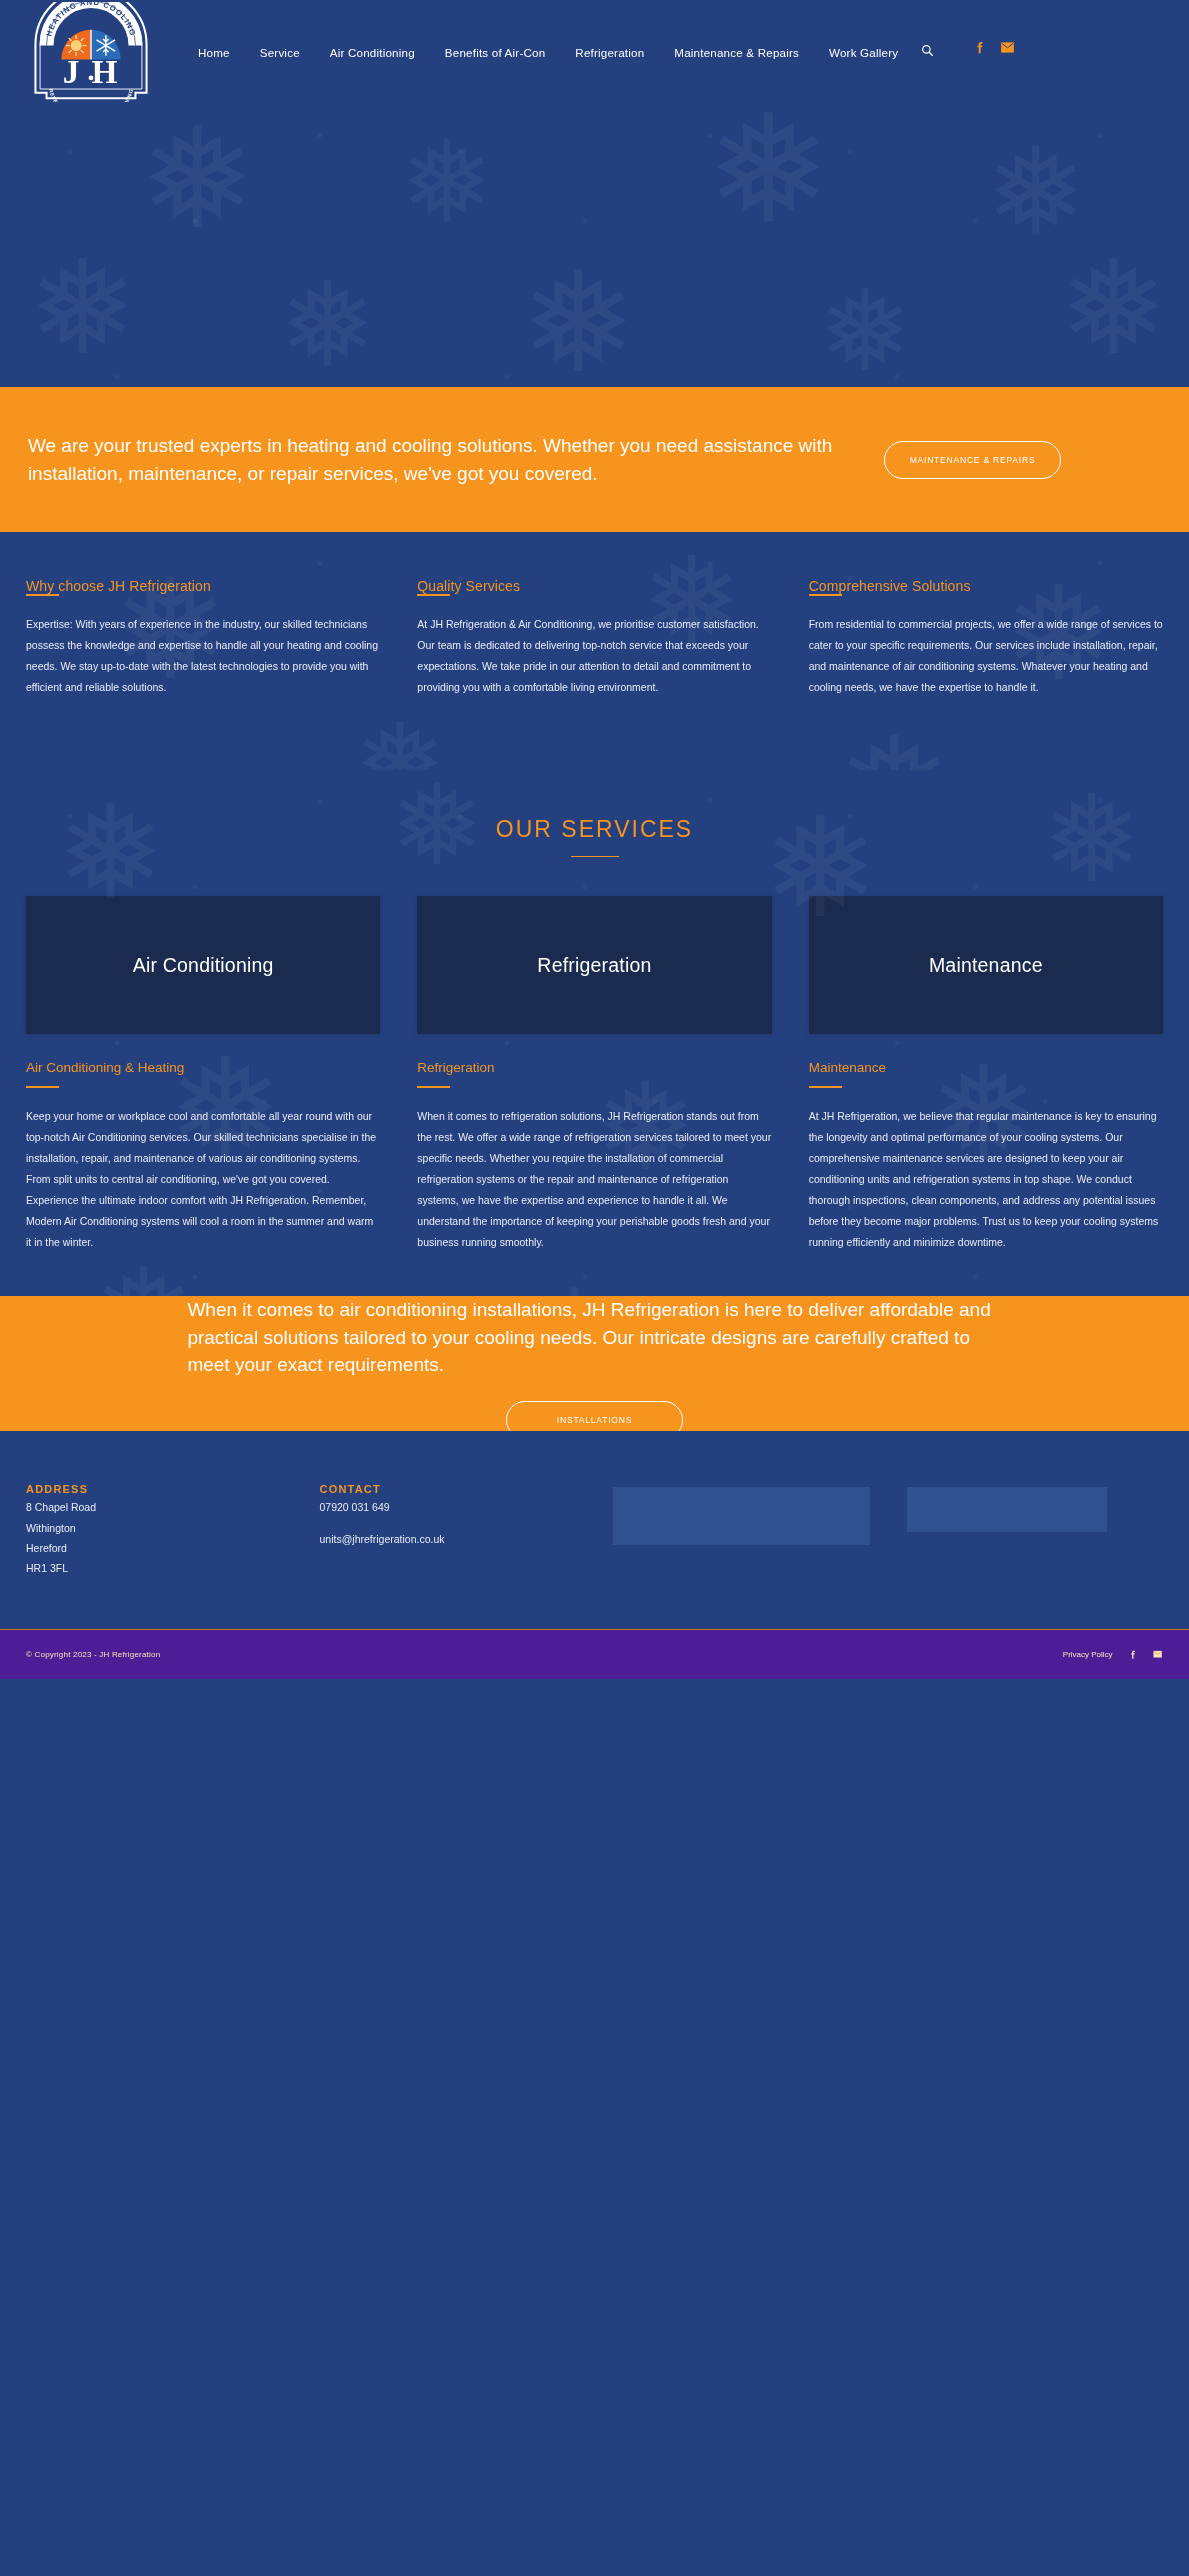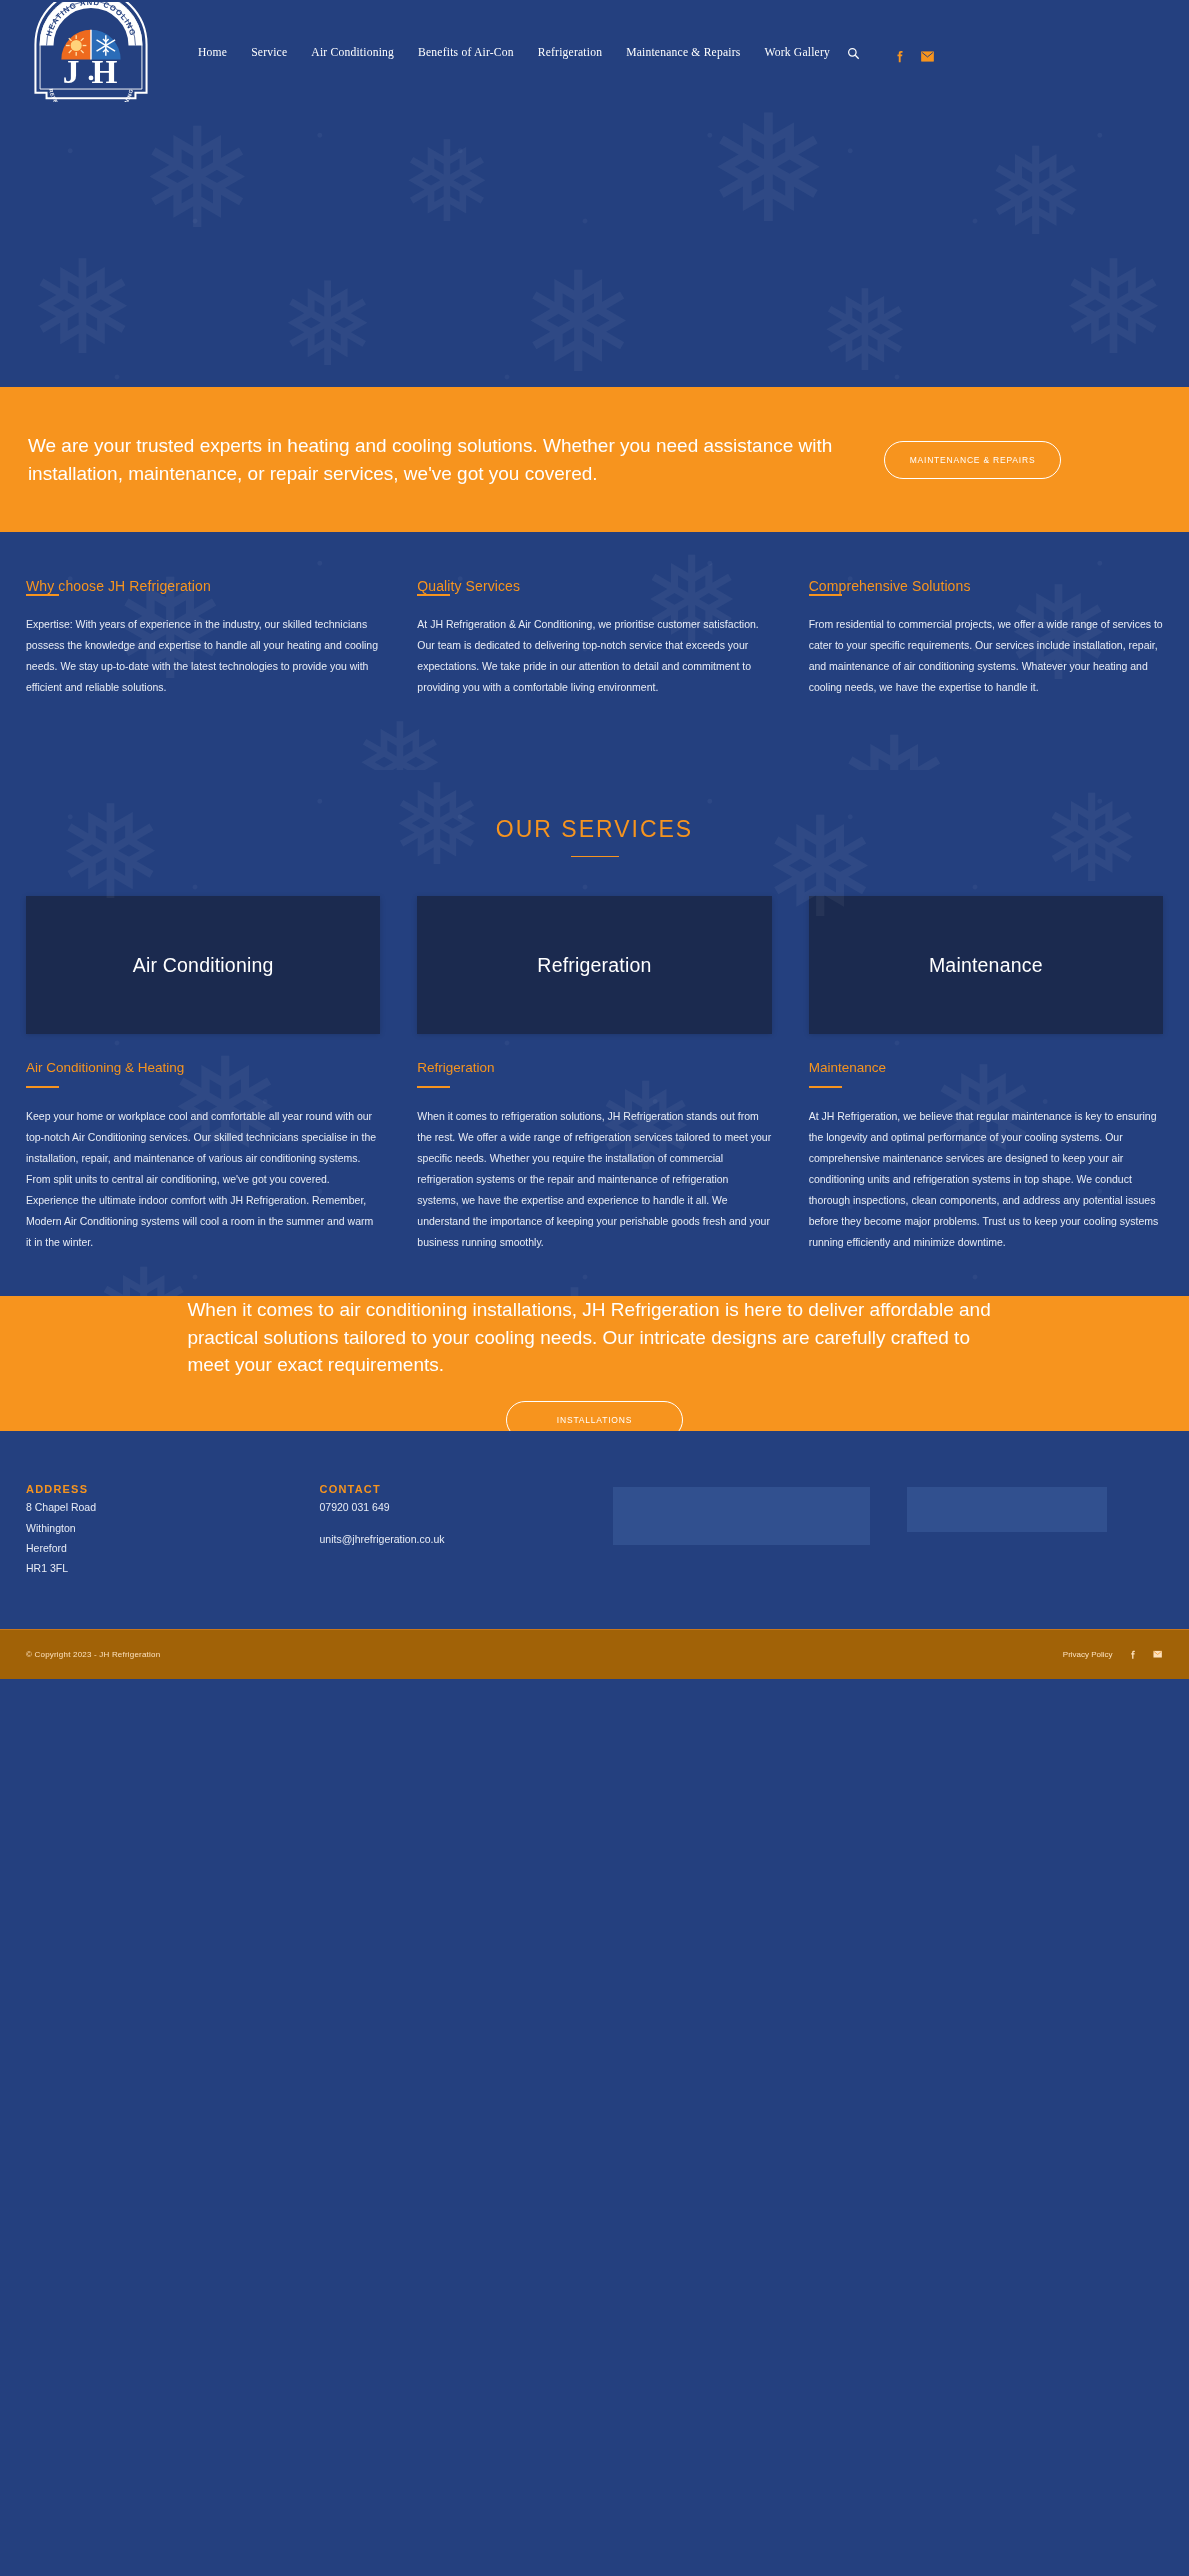--- a/index.html
+++ b/index.html
@@ -46,25 +46,24 @@
     padding:0 26px;
   }
   .logo {
     width:130px; height:104px;
     position:relative; flex:0 0 auto;
     display:flex; align-items:center; justify-content:center;
   }
   .logo svg { display:block; }
 
   .nav {
-    display:flex; align-items:flex-end;
-    gap:0px;
+    display:flex; align-items:flex-start;
+    gap:6px;
     margin-left:30px;
     flex:1 1 auto;
-    font-family:Liberation Serif, serif;
   }
   .nav a {
     color:#ffffff; text-decoration:none;
     font-size:11.6px; letter-spacing:0.2px;
     padding:5.6px 12px; white-space:nowrap;
     display:inline-block;
   }
   .icon-btn {
     width:22px; height:22px;
     display:flex; align-items:center; justify-content:center;
@@ -192,21 +191,21 @@
   .fgap { height:11px; }
   .ph-block {
     background:#31508f;
     width:100%;
   }
   .ph-a { height:58px; margin-top:3.7px; }
   .ph-b { height:45px; width:78%; margin-top:3.7px; }
 
   
   .botbar {
-    background:#a16207;
+    background:#4c1d95;
     height:50px;
     display:flex; align-items:center;
     padding:0 26px;
     border-top:1.9px solid #c9761a;
   }
   .copy { font-size:8px; color:#fde2be; letter-spacing:0.2px; }
   .botright { margin-left:auto; display:flex; align-items:center; gap:15px; }
   .botright a { font-size:8px; color:#fde2be; text-decoration:none; }
   .bsoc { width:10.2px; height:10.2px; display:flex; align-items:center; justify-content:center; }
 </style>

